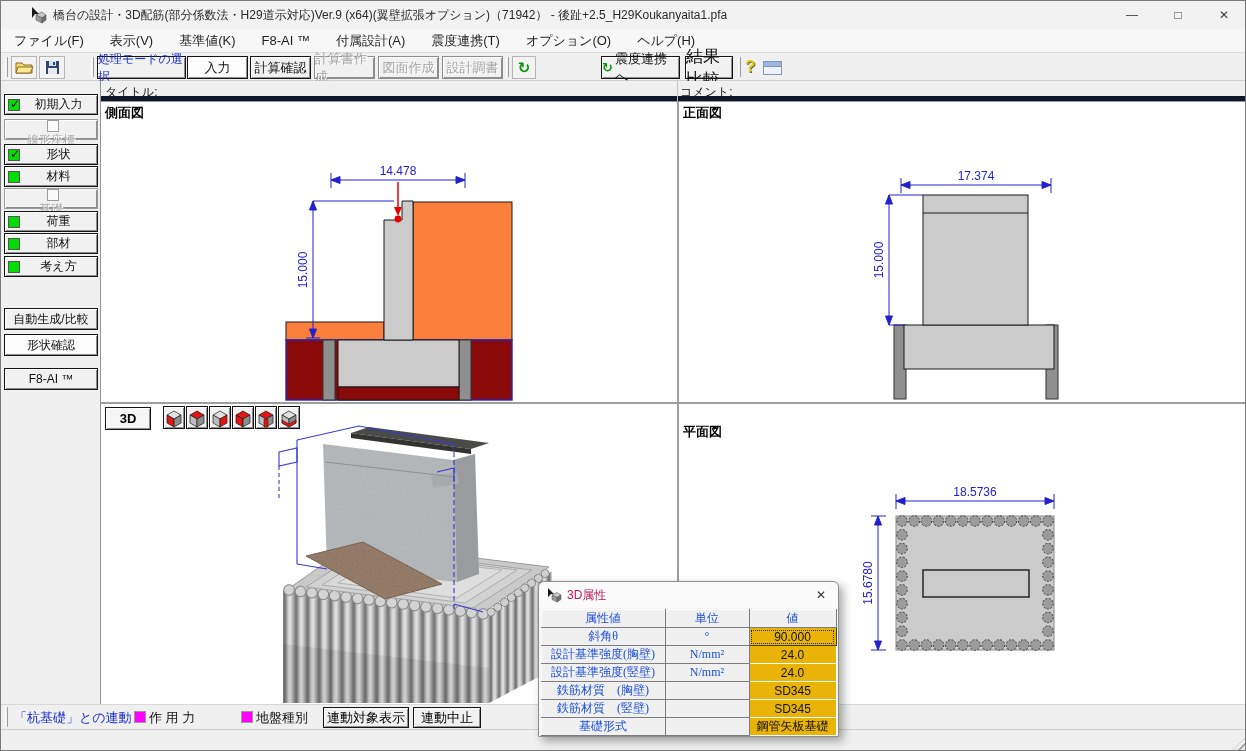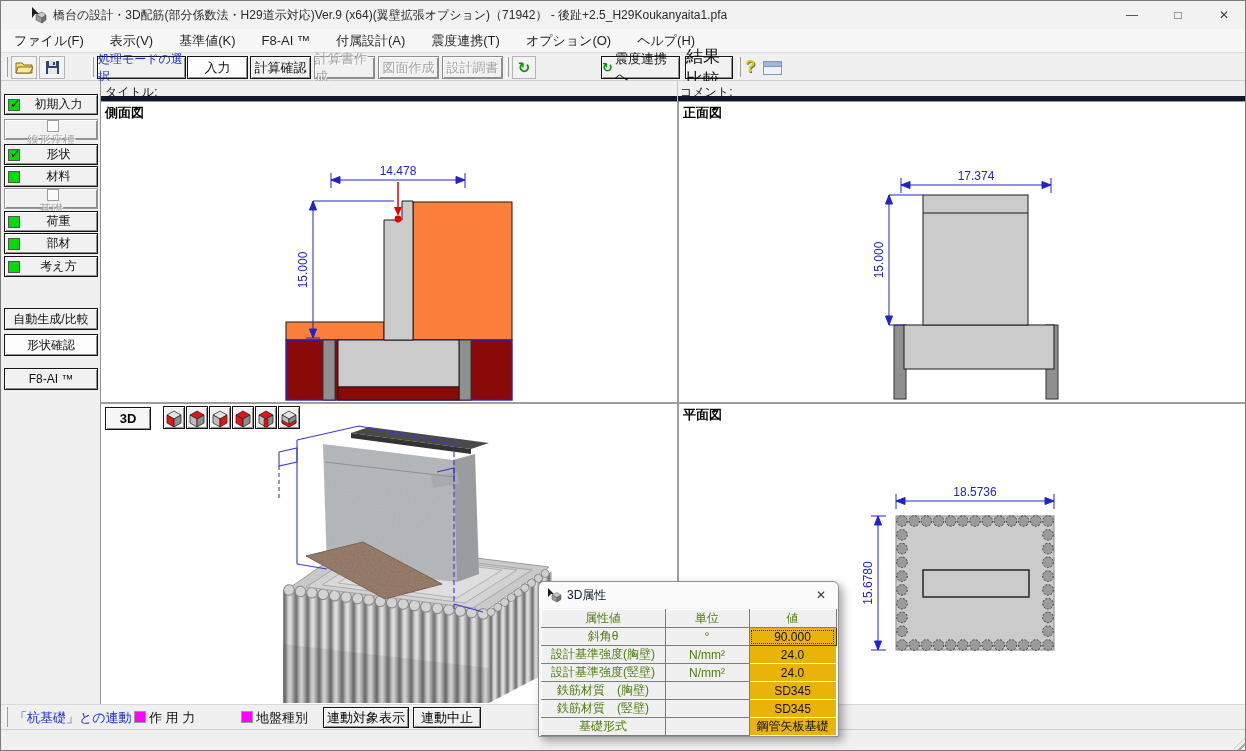--- a/index.html
+++ b/index.html
@@ -43,25 +43,25 @@
   .vlabel{position:absolute;font-size:13px;font-weight:bold;color:#000;background:#fff;padding:0 1px;z-index:5;}
   #vdivider{position:absolute;left:576px;top:0;width:2px;height:603px;background:#9e9e9e;}
   #hdivider{position:absolute;left:0;top:300px;width:1146px;height:2px;background:#9e9e9e;}
   svg text{font-family:"Liberation Sans","DejaVu Sans",sans-serif;}
   
   #btn3d{position:absolute;left:4px;top:305px;width:46px;height:23px;background:#f6f6f6;border:1px solid #141414;box-shadow:inset 1px 1px 0 #fff,inset -1px -1px 0 #8e8e8e;font-size:13px;font-weight:bold;display:flex;align-items:center;justify-content:center;z-index:6;}
   .cubebtn{position:absolute;top:304px;width:22px;height:23px;background:#f1f1f1;border:1px solid #141414;box-shadow:inset 1px 1px 0 #fff,inset -1px -1px 0 #8e8e8e;z-index:6;padding:0;}
   
   #dlg{position:absolute;left:537px;top:580px;width:301px;height:156px;background:#f4f4f4;border:1px solid #8f8f8f;border-radius:6px 6px 0 0;box-shadow:4px 4px 10px rgba(0,0,0,.35);z-index:50;}
   #dlgtitle{height:26px;display:flex;align-items:center;background:#fbfbfb;border-radius:6px 6px 0 0;}
-  #dlgtitle .dtext{font-size:12px;color:#0f172a;margin-left:5px;flex:1;}
+  #dlgtitle .dtext{font-size:12px;color:#be185d;margin-left:5px;flex:1;}
   #dlgclose{width:34px;height:24px;display:flex;align-items:center;justify-content:center;font-size:12px;color:#333;}
   #dlgtable{width:295px;margin:1px auto 0 auto;border-collapse:collapse;table-layout:fixed;border:1px solid #4c4c4c;}
   #dlgtable td{height:18px;font-size:12px;text-align:center;padding:0;overflow:hidden;white-space:nowrap;}
-  td.hcell{background:#f0f0f0;border:1px solid;border-color:#ffffff #7d7d7d #7d7d7d #ffffff;color:#4d7c0f;}
+  td.hcell{background:#f0f0f0;border:1px solid;border-color:#ffffff #7d7d7d #7d7d7d #ffffff;color:#1d4ed8;font-family:Liberation Serif, serif;}
   td.vcell{background:#eab308;border:1px solid;border-color:#7d7d7d #ffffff #ffffff #7d7d7d;color:#111;}
   td.vcell.focus{outline:1px dotted #222;outline-offset:-3px;border-color:#3c3c3c;}
   
   #linkbar{position:absolute;left:0;top:703px;width:1246px;height:25px;background:#f0f0f0;border-top:1px solid #d9d9d9;font-size:13px;}
   #linkbar .bluetxt{position:absolute;left:13px;top:4px;color:#1b2fd0;}
   .magenta{position:absolute;top:6px;width:12px;height:12px;background:#ff00ff;border:1px solid #999;}
   .legendtxt{position:absolute;top:4px;color:#111;}
   .lbtn{position:absolute;top:2px;height:21px;background:#f1f1f1;border:1px solid #141414;box-shadow:inset 1px 1px 0 #fff,inset -1px -1px 0 #8e8e8e;font-size:13px;display:flex;align-items:center;justify-content:center;}
   #statusbar{position:absolute;left:0;top:728px;width:1246px;height:23px;background:#f0f0f0;border-top:1px solid #cfcfcf;}
   #rgrip{position:absolute;right:1px;bottom:1px;width:14px;height:14px;background:repeating-linear-gradient(135deg,transparent 0 3px,#ababab 3px 5px);clip-path:polygon(100% 0,100% 100%,0 100%);}
@@ -180,21 +180,21 @@
         <span class="lbl">形状確認</span>
       </div>
     <div class="sbtn" style="top:287px;height:22px">
         <span class="lbl">F8-AI ™</span>
       </div>
   </div>
 
   <div id="canvas">
     <div class="vlabel" style="left:3px;top:2px">側面図</div>
     <div class="vlabel" style="left:581px;top:2px">正面図</div>
-    <div class="vlabel" style="left:581px;top:304px">平面図</div>
+    <div class="vlabel" style="left:581px;top:321px">平面図</div>
 
     <svg width="576" height="300" style="position:absolute;left:0;top:0">
       <g>
         <rect x="312" y="100" width="99" height="138" fill="#fa7f3a" stroke="#1a1a1a"></rect>
         <rect x="185" y="220" width="98" height="18" fill="#fa7f3a" stroke="#1a1a1a"></rect>
         <rect x="185" y="238" width="226" height="60" fill="#8a0a0a" stroke="#2222cc" stroke-width="1.4"></rect>
         <rect x="222" y="238" width="12" height="60" fill="#8f8f8f" stroke="#333"></rect>
         <rect x="358" y="238" width="12" height="60" fill="#8f8f8f" stroke="#333"></rect>
         <rect x="237" y="238" width="121" height="47" fill="#cbcbcb" stroke="#1a1a1a"></rect>
         <rect x="237" y="285" width="121" height="13" fill="#8a0a0a" stroke="#1a1a1a"></rect>

